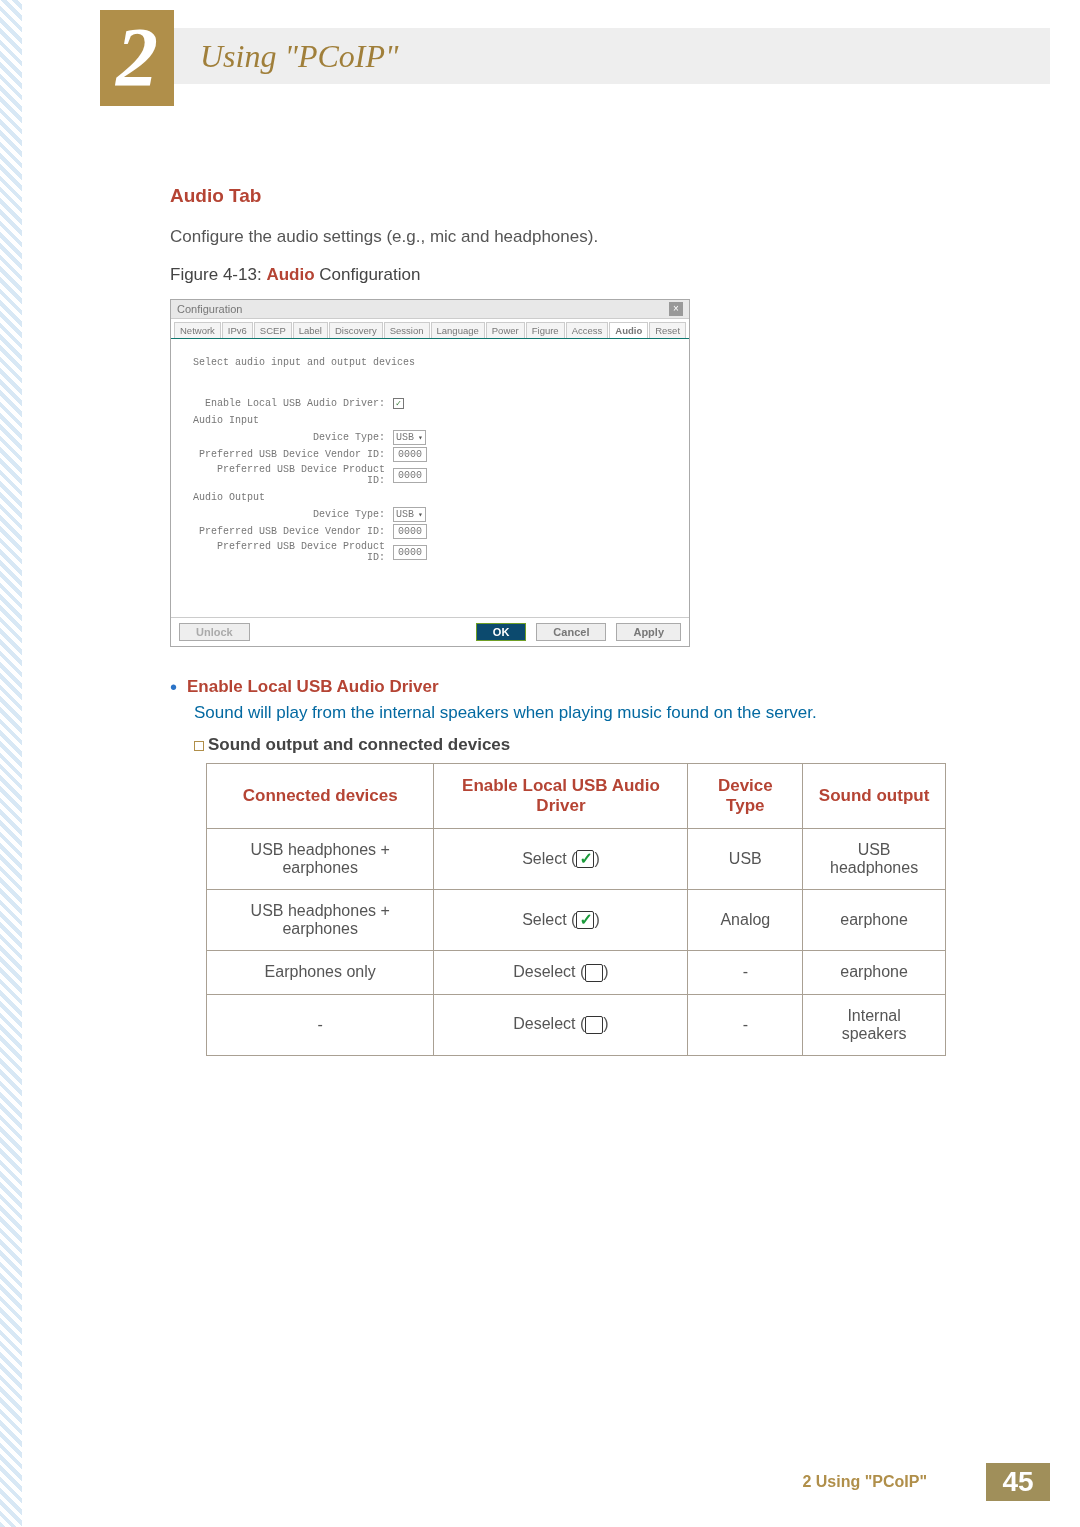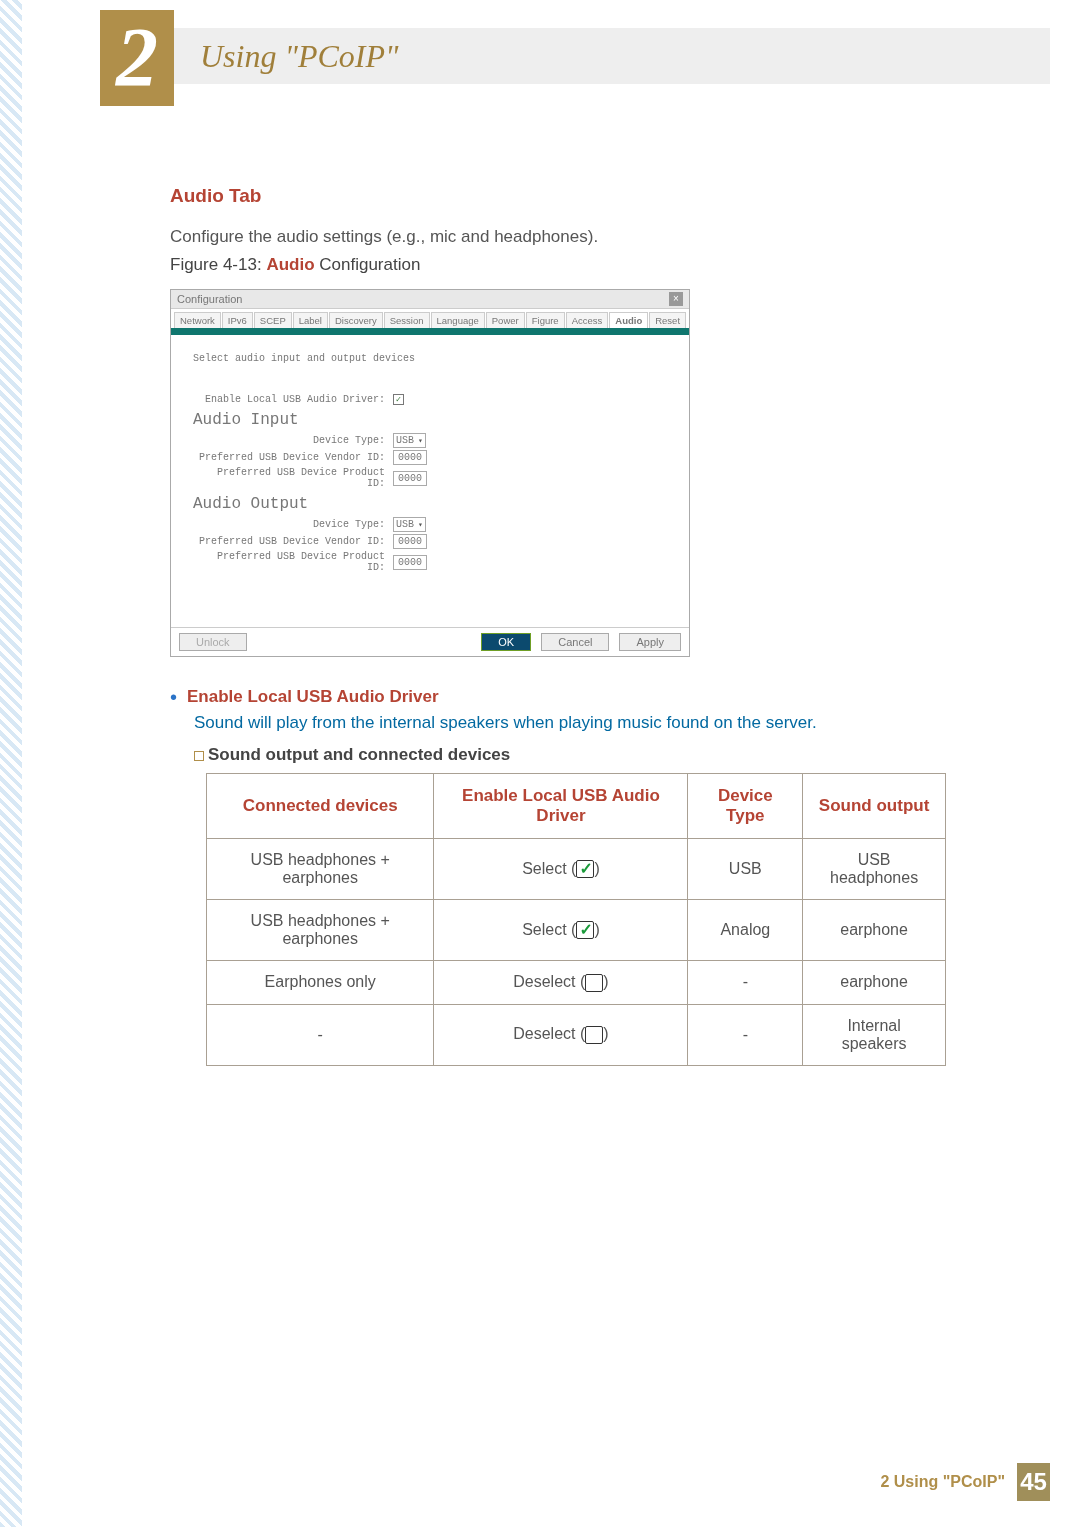--- a/index.html
+++ b/index.html
@@ -56,21 +56,21 @@
   .content {
     position: absolute;
     left: 170px; top: 185px; right: 64px;
   }
   .section-heading {
     color: #b54434;
     font-weight: bold;
     font-size: 19px;
     margin-bottom: 20px;
   }
-  .body-text { font-size: 17px; color: #555; margin-bottom: 8px; }
+  .body-text { font-size: 17px; color: #555; margin-bottom: 18px; }
   .figure-caption { font-size: 17px; margin-bottom: 14px; }
   .figure-caption .bold-red { color: #b54434; font-weight: bold; }
 
   
   .config-dialog {
     width: 520px;
     border: 1px solid #aaa;
     font-size: 10px;
     color: #777;
     margin-bottom: 30px;
@@ -88,47 +88,48 @@
   .close-x {
     width: 14px; height: 14px;
     background: #999;
     color: #fff;
     font-size: 10px;
     text-align: center;
     line-height: 14px;
   }
   .tab-row {
     display: flex;
-    border-bottom: 7px solid #0f766e;
+    border-bottom: 1px solid #0f766e;
     padding: 3px 3px 0 3px;
   }
   .tab {
     border: 1px solid #ccc;
     border-bottom: none;
     padding: 2px 5px;
     margin-right: 1px;
     font-size: 9.5px;
     background: #f4f4f4;
   }
   .tab.selected { background: #fff; font-weight: bold; }
   .dialog-body { padding: 18px 22px 50px 22px; position: relative; min-height:260px;font-family:Liberation Mono, monospace;}
   .dialog-instruct { font-size: 10px; margin-bottom: 30px; }
   .form-row { display: flex; align-items: center; margin: 4px 0; }
   .form-label { width: 200px; text-align: right; padding-right: 8px; font-size: 10px; }
   .form-field { font-size: 10px; }
-  .sec-label { font-size: 16px; margin: 6px 0 2px 0; }
+  .sec-label { font-size: 10px; margin: 6px 0 2px 0; }
   .fake-input { border: 1px solid #aaa; padding: 1px 4px; font-size: 10px; background: #fff; }
   .fake-select { border: 1px solid #aaa; padding: 1px 2px; font-size: 10px; background: #fff; display:inline-flex; align-items:center; gap:2px;}
   .fake-select::after { content: "▾"; font-size: 8px; color:#555; margin-left:2px;}
   .fake-check { width:11px; height:11px; border:1px solid #777; display:inline-flex; align-items:center; justify-content:center; font-size:9px; color:#3a7a3a; }
   .dialog-footer {
     border-top: 1px solid #ccc;
     padding: 5px 8px;
     display: flex;
     justify-content: space-between;
+    font-weight: bold;
   }
   .dlg-btn {
     border: 1px solid #aaa;
     padding: 2px 16px;
     font-size: 11px;
     background: #eee;
   }
   .dlg-btn.primary { background: #0c4a6e; color:#fff; border-color:#6f9f26; }
   .dlg-btn.disabled { color:#aaa; }
   .dlg-right-btns { display:flex; gap:10px; }
@@ -164,22 +165,23 @@
     content:"✓"; color:#1a9a3a; position:absolute; left:2px; top:-2px; font-size:16px; font-weight:bold;
   }
 
   .footer {
     position:absolute; bottom:26px; right: 30px;
     display:flex; align-items:center; gap:12px;
   }
   .footer-text { color:#b08f4a; font-weight:bold; font-size:16px;}
   .footer-pagebox {
     background:#a08f5a; color:#fff; font-weight:bold;
-    width:33px; height:38px; display:flex; align-items:center; justify-content:center;
-    font-size:24px;
+    width:64px; height:38px; display:flex; align-items:center; justify-content:center;
+    font-size:28px;
+    margin-left:47px;
   }
 </style>
 </head>
 <body>
 
 <div class="left-stripe"></div>
 
 <div class="header-bar">
   <div class="chapter-title">Using "PCoIP"</div>
 </div>

